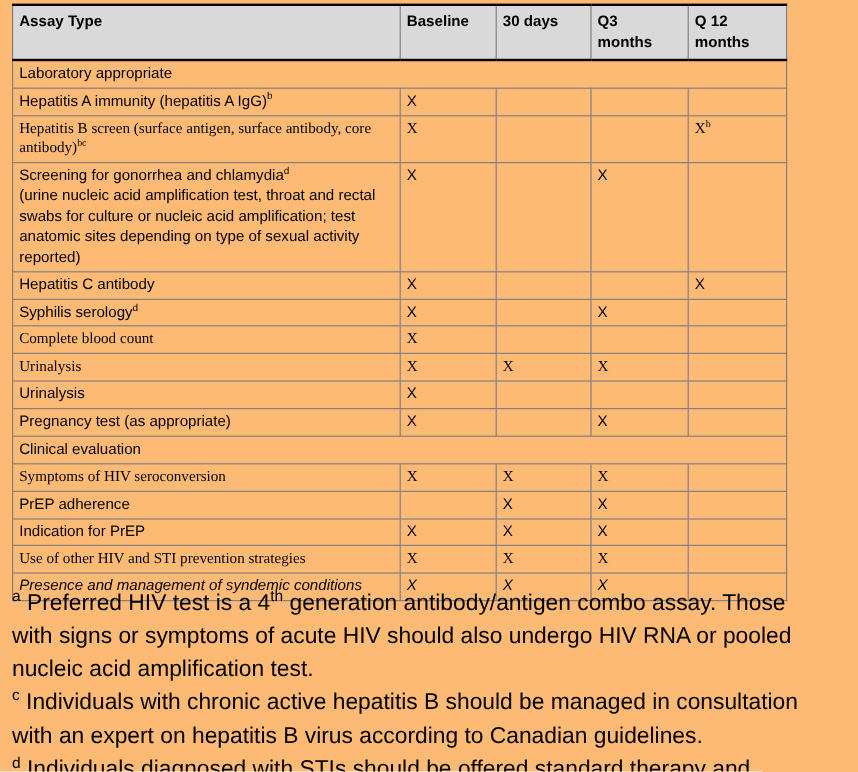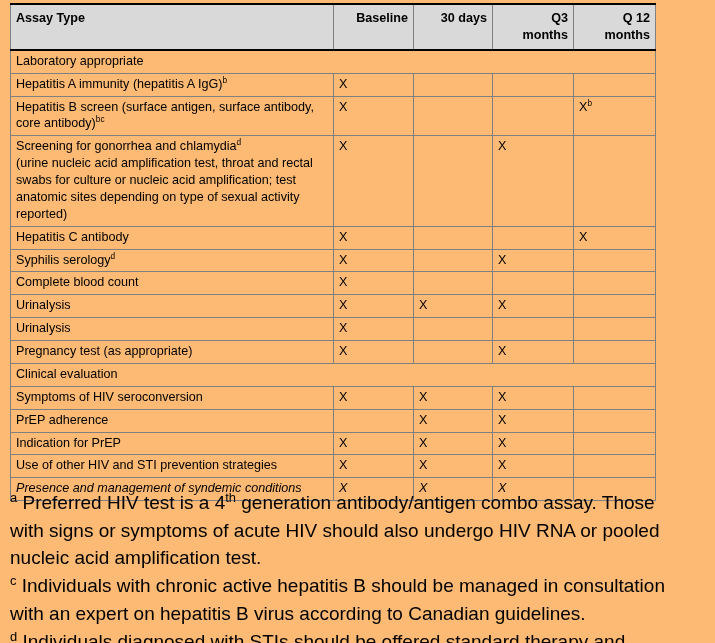--- a/index.html
+++ b/index.html
@@ -43,39 +43,39 @@
     font-weight: bold;
     border-top: 2px solid #000;
     border-bottom: 2px solid #000;
     padding-top: 5px;
     padding-bottom: 5px;
   }
   #schedule-table thead th.hdr-assay {
     text-align: left;
   }
   #schedule-table thead th.hdr-col {
-    text-align: right;
+    text-align: left;
   }
   col.c-assay { width: 323px; }
   col.c-base  { width: 80px; }
   col.c-d30   { width: 79px; }
   col.c-q3    { width: 81px; }
   col.c-q12   { width: 82px; }
 
   td.mark {
     text-align: center;
     vertical-align: middle;
     padding-left: 0;
     padding-right: 0;
   }
   tr.section td {
     font-weight: bold;
     border-bottom: 2px solid #000;
   }
-  tr.thick-bottom > td { border-bottom-color: #000; border-bottom-width: 1.6px; }
+  tr.thick-bottom > td { border-bottom-color: #000; border-bottom-width: 1.6px; font-family: Liberation Serif, serif; }
   .lastrow td { border-bottom: 2px solid #000; font-style: italic; }
   sup {
     font-size: 0.66em;
     vertical-align: super;
     line-height: 0;
   }
   
   #footnotes {
     position: absolute;
     left: 10px;

